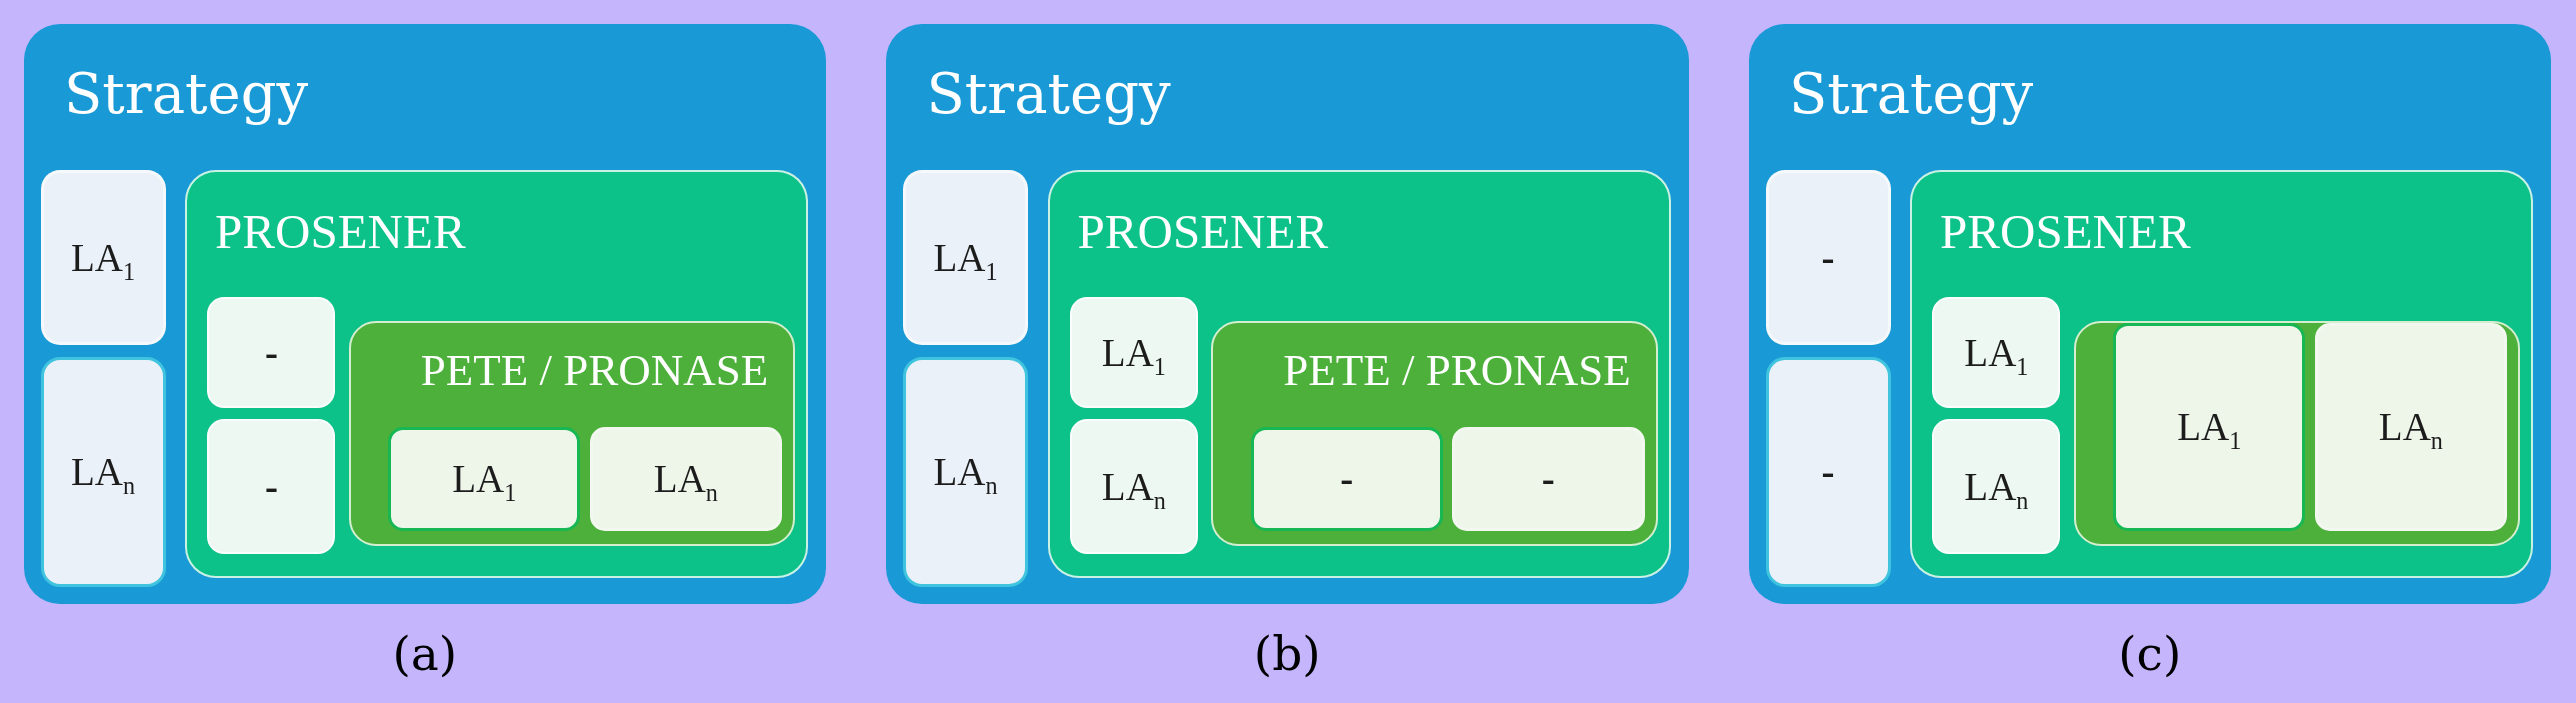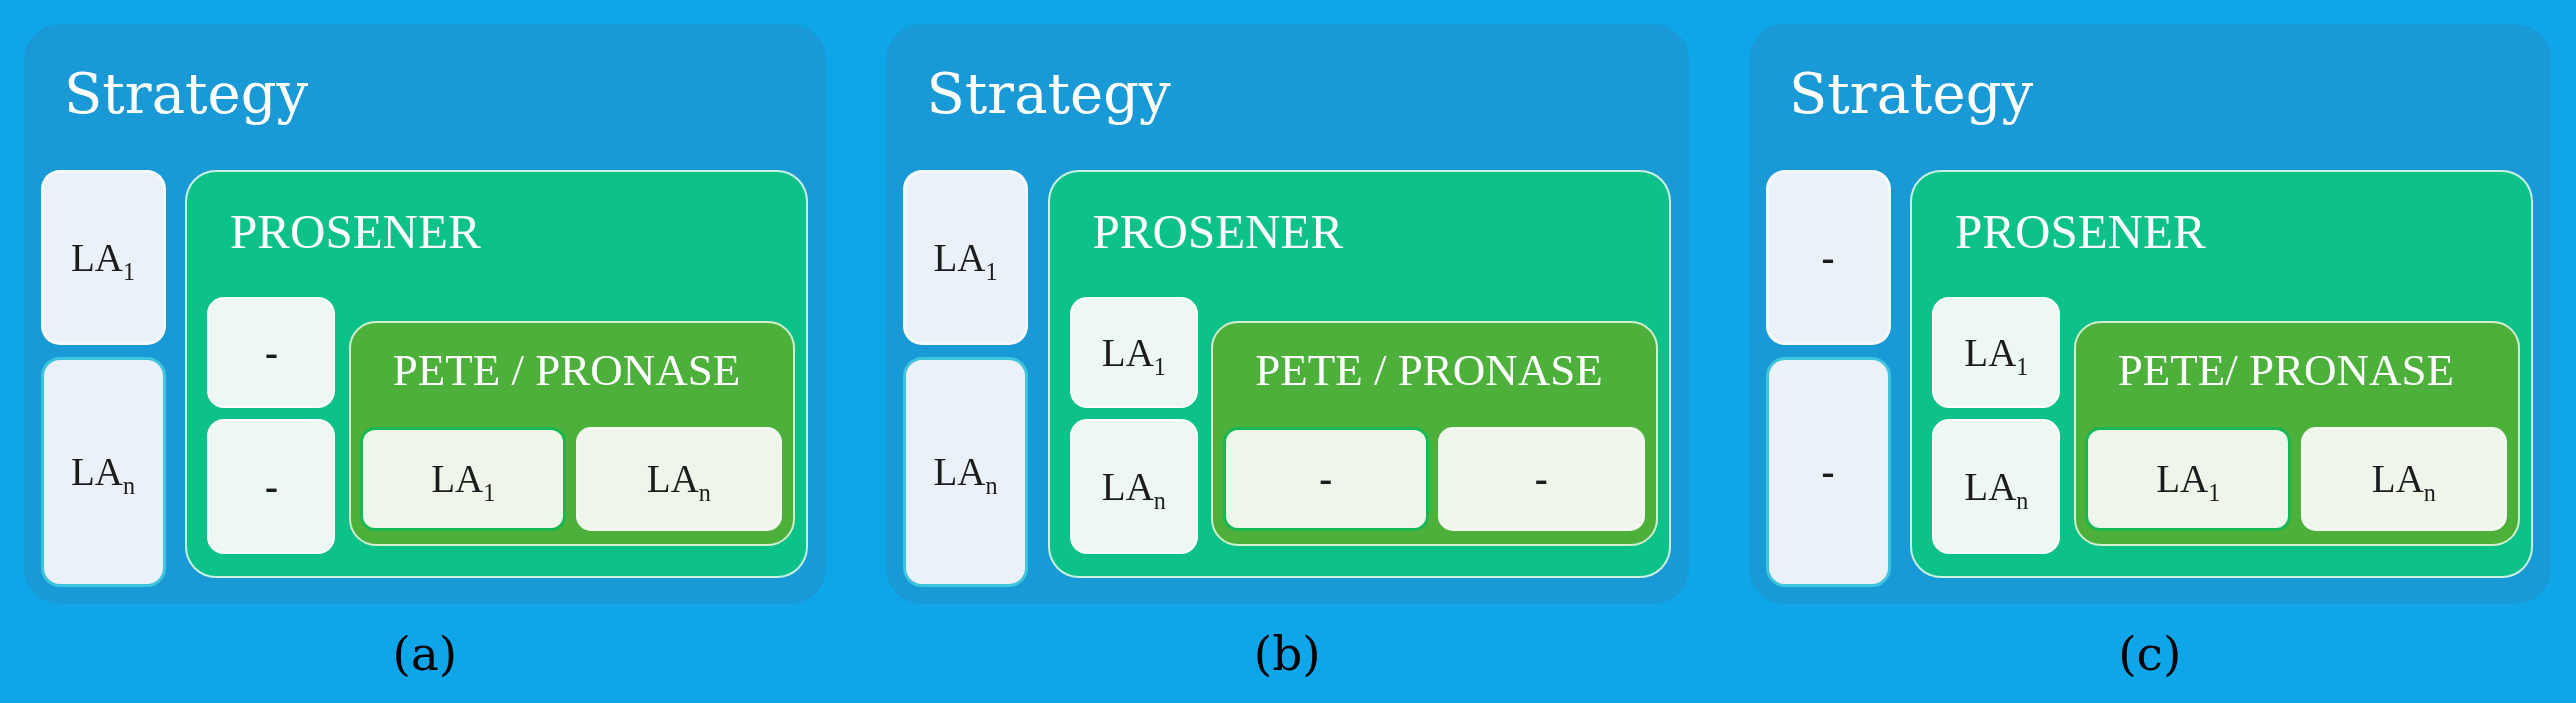--- a/index.html
+++ b/index.html
@@ -1,20 +1,20 @@
 <!DOCTYPE html>
 <html style="font-size:12.5px"><head>
 <meta charset="utf-8">
 <style>
   * { margin:0; padding:0; box-sizing:border-box; }
   html,body { background:#ffffff; }
   body { font-family:"DejaVu Serif","Liberation Serif",serif; }
 
   .canvas{
-    position:relative; width:2576px; height:703px; background:#0ea5e9;
+    position:relative; width:2576px; height:703px; background:#c4b5fd;
     display:flex; gap:60px; padding:0 25px 0 23.5px;
   }
   .panel{ flex:1; display:flex; flex-direction:column; min-width:0; }
 
   .strategy-card{
     margin-top:24px; height:580px;
     background:#1999d5; border-radius:36px;
     padding:0 18px 17px 17px;
     display:flex; flex-direction:column;
   }
@@ -35,40 +35,40 @@
   .lbox.top{ flex:43; }
   .lbox.bottom{ flex:57; border-color:#3fc3de; }
 
   .prosener-card{
     flex:1; margin-bottom:9.4px;
     background:#0cc289; border-radius:31px;
     border:2.3px solid rgba(235,250,245,0.85);
     display:flex; flex-direction:column; min-width:0;
   }
   .prosener-title{
-    height:125px; padding:33px 0 0 43px;
+    height:125px; padding:33px 0 0 28px;
     color:#ffffff; font-size:49px; line-height:1.1;
   }
   .prosener-content{ flex:1; display:flex; gap:13.3px; padding:0 11px 22px 20.3px; min-height:0; }
 
   .mid-col{ width:128px; display:flex; flex-direction:column; gap:11px; }
   .mbox{
     background:#ecf8f1; border-radius:17px;
     display:flex; align-items:center; justify-content:center;
     font-size:39px; color:#1c1c1c;
     border:2.3px solid rgba(255,255,255,0.75);
   }
   .mbox.top{ flex:45; }
   .mbox.bottom{ flex:55; }
 
   .pete-card{
     flex:1; margin-top:23.5px; margin-bottom:7.8px;
     background:#4cb03b; border-radius:27px;
     border:2.3px solid #d5eecf;
-    display:flex; flex-direction:column; min-width:0;
+    display:flex; flex-direction:column; min-width:0;padding-left:28px;
   }
   .pete-title{
     height:104px; padding:23.5px 0 0 42px;
     color:#ffffff; font-size:45px; line-height:1.1; white-space:nowrap;
   }
   .pete-row{ flex:1; display:flex; gap:9.4px; padding:0 11px 12.5px 9.4px; min-height:0; }
   .pbox{
     flex:1; background:#eef6ea; border-radius:15px;
     display:flex; align-items:center; justify-content:center;
     font-size:39px; color:#1c1c1c;
@@ -188,21 +188,20 @@
           <div class="prosener-content">
             <div class="mid-col">
               <div class="mbox top">
                   <span><span>LA</span><sub>1</sub></span>
                 </div>
               <div class="mbox bottom">
                   <span><span>LA</span><sub>n</sub></span>
                 </div>
             </div>
             <div class="pete-card">
-              <div class="pete-title">PETE/ PRONASE</div>
               <div class="pete-row">
                 <div class="pbox first">
                     <span><span>LA</span><sub>1</sub></span>
                   </div>
                 <div class="pbox">
                     <span><span>LA</span><sub>n</sub></span>
                   </div>
               </div>
             </div>
           </div>

